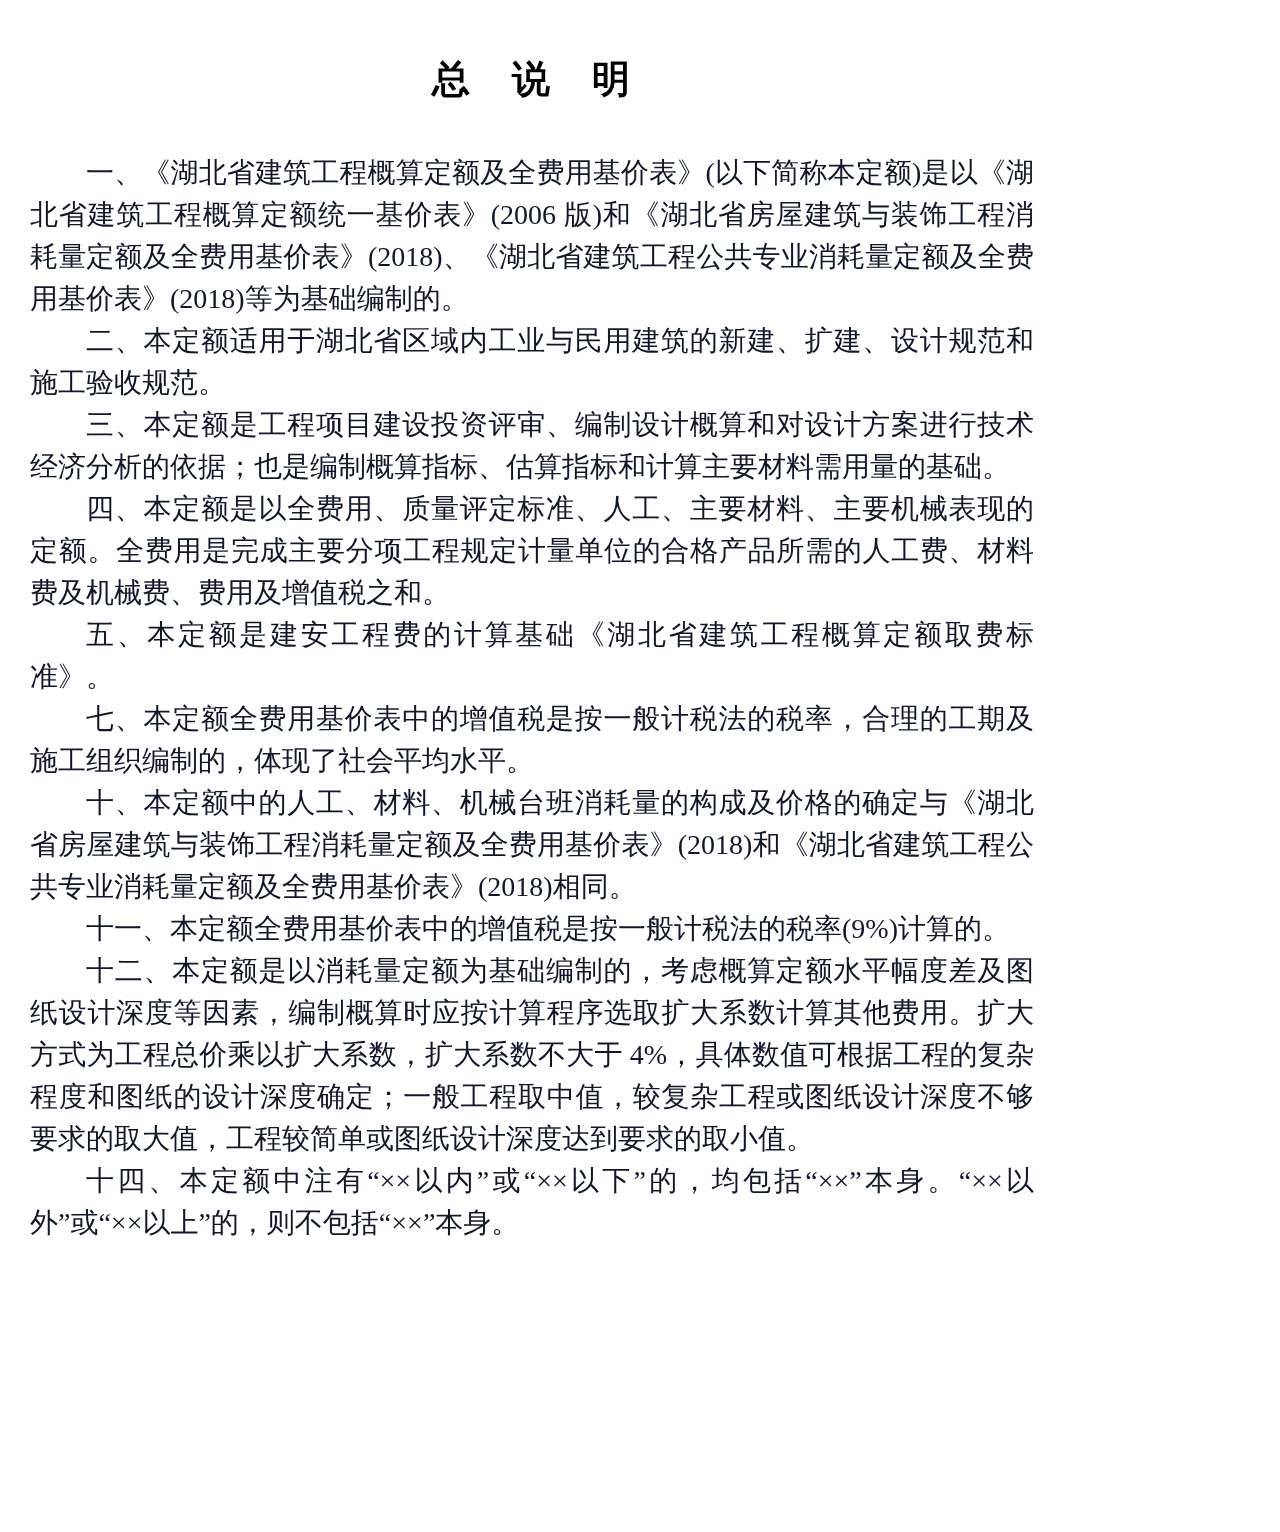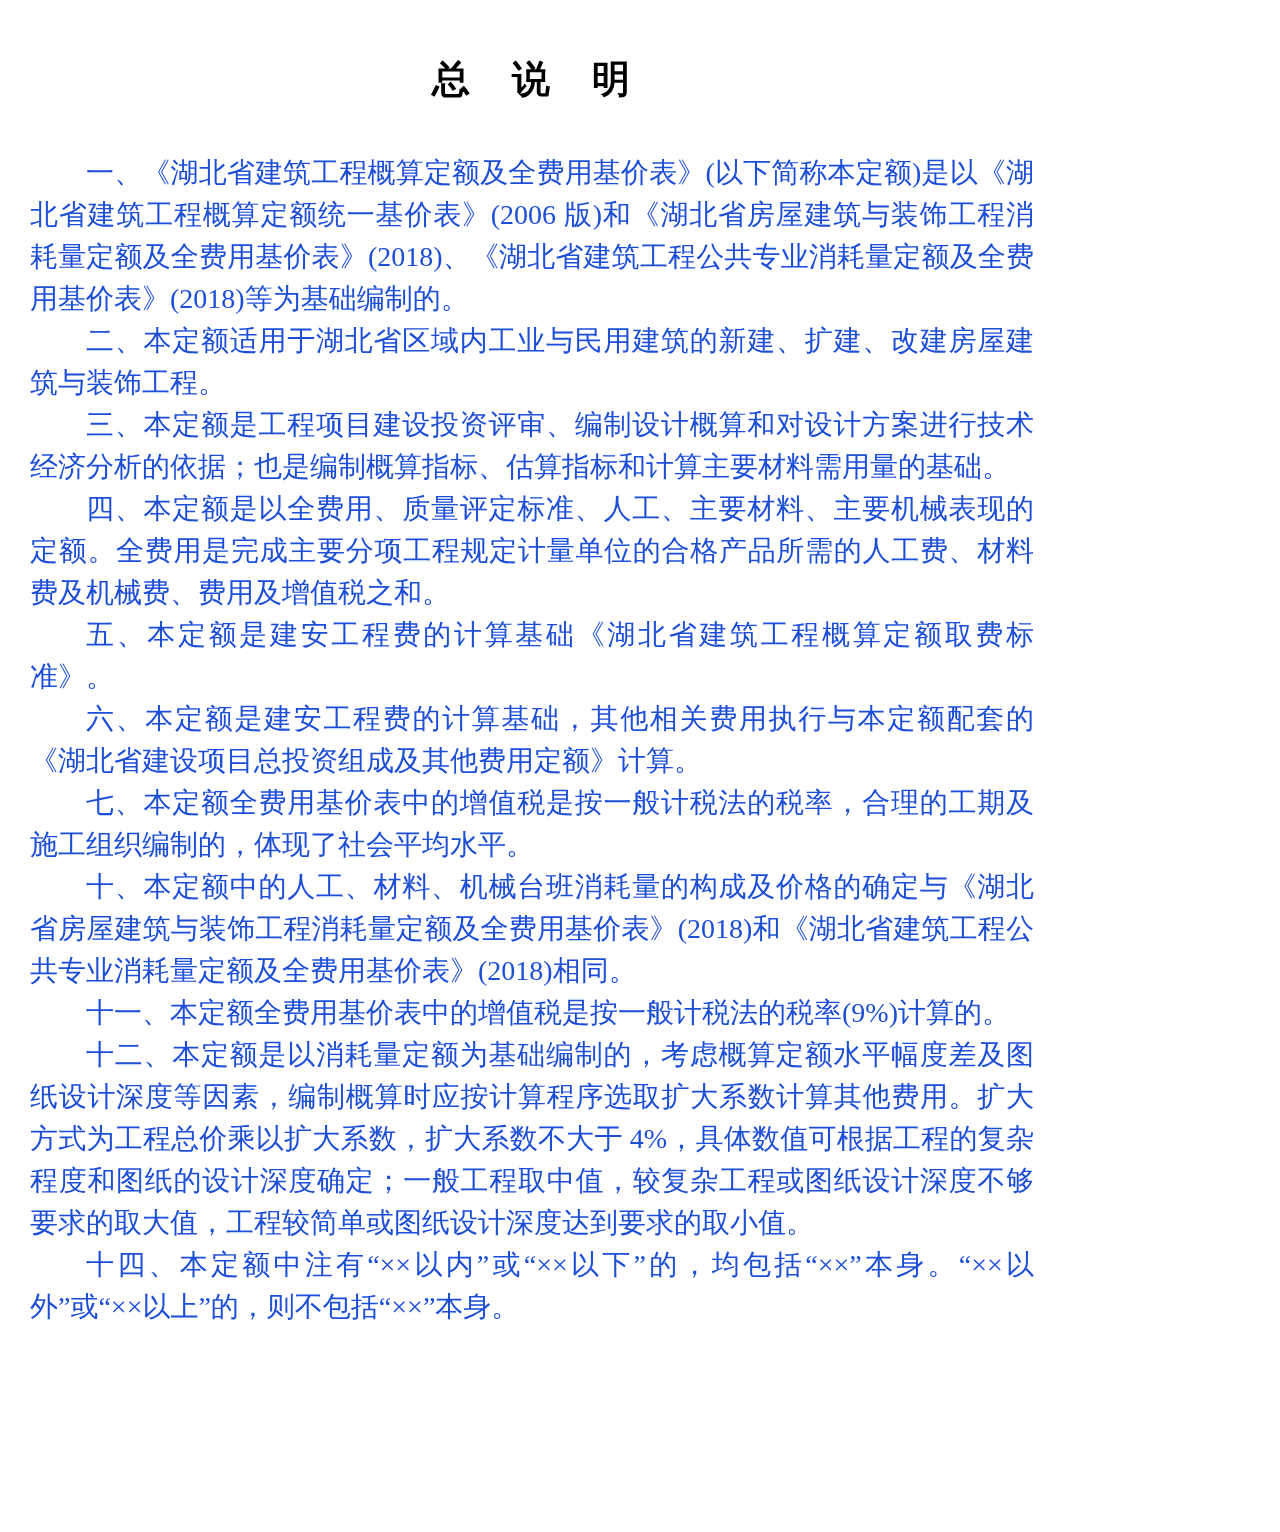--- a/index.html
+++ b/index.html
@@ -30,35 +30,34 @@
     margin: 48px 30px 0 30px;
   }
   .para {
     margin: 0;
     padding: 0;
     font-size: 28px;
     line-height: 42px;
     font-weight: 400;
     text-align: justify;
     text-indent: 2em;
-    color: #1d4ed8;
+    color: #0f172a;
     word-break: break-all;
   }
 </style>
 </head>
 <body>
 
 <div class="page">
   <h1 class="doc-title">总　说　明</h1>
   <div class="doc-body">
     <p class="para">一、《湖北省建筑工程概算定额及全费用基价表》(以下简称本定额)是以《湖北省建筑工程概算定额统一基价表》(2006 版)和《湖北省房屋建筑与装饰工程消耗量定额及全费用基价表》(2018)、《湖北省建筑工程公共专业消耗量定额及全费用基价表》(2018)等为基础编制的。</p>
-    <p class="para">二、本定额适用于湖北省区域内工业与民用建筑的新建、扩建、改建房屋建筑与装饰工程。</p>
+    <p class="para">二、本定额适用于湖北省区域内工业与民用建筑的新建、扩建、设计规范和施工验收规范。</p>
     <p class="para">三、本定额是工程项目建设投资评审、编制设计概算和对设计方案进行技术经济分析的依据；也是编制概算指标、估算指标和计算主要材料需用量的基础。</p>
     <p class="para">四、本定额是以全费用、质量评定标准、人工、主要材料、主要机械表现的定额。全费用是完成主要分项工程规定计量单位的合格产品所需的人工费、材料费及机械费、费用及增值税之和。</p>
     <p class="para">五、本定额是建安工程费的计算基础《湖北省建筑工程概算定额取费标准》。</p>
-    <p class="para">六、本定额是建安工程费的计算基础，其他相关费用执行与本定额配套的《湖北省建设项目总投资组成及其他费用定额》计算。</p>
     <p class="para">七、本定额全费用基价表中的增值税是按一般计税法的税率，合理的工期及施工组织编制的，体现了社会平均水平。</p>
     <p class="para">十、本定额中的人工、材料、机械台班消耗量的构成及价格的确定与《湖北省房屋建筑与装饰工程消耗量定额及全费用基价表》(2018)和《湖北省建筑工程公共专业消耗量定额及全费用基价表》(2018)相同。</p>
     <p class="para">十一、本定额全费用基价表中的增值税是按一般计税法的税率(9%)计算的。</p>
     <p class="para">十二、本定额是以消耗量定额为基础编制的，考虑概算定额水平幅度差及图纸设计深度等因素，编制概算时应按计算程序选取扩大系数计算其他费用。扩大方式为工程总价乘以扩大系数，扩大系数不大于 4%，具体数值可根据工程的复杂程度和图纸的设计深度确定；一般工程取中值，较复杂工程或图纸设计深度不够要求的取大值，工程较简单或图纸设计深度达到要求的取小值。</p>
     <p class="para">十四、本定额中注有“××以内”或“××以下”的，均包括“××”本身。“××以外”或“××以上”的，则不包括“××”本身。</p>
   </div>
 </div>
 
 </body></html>

